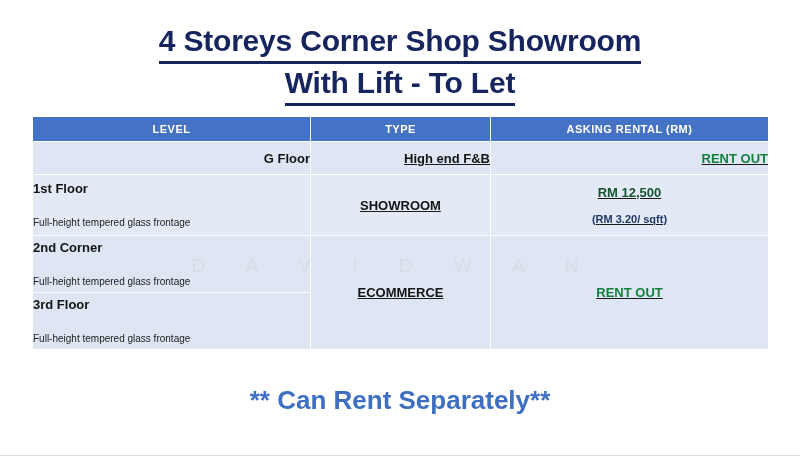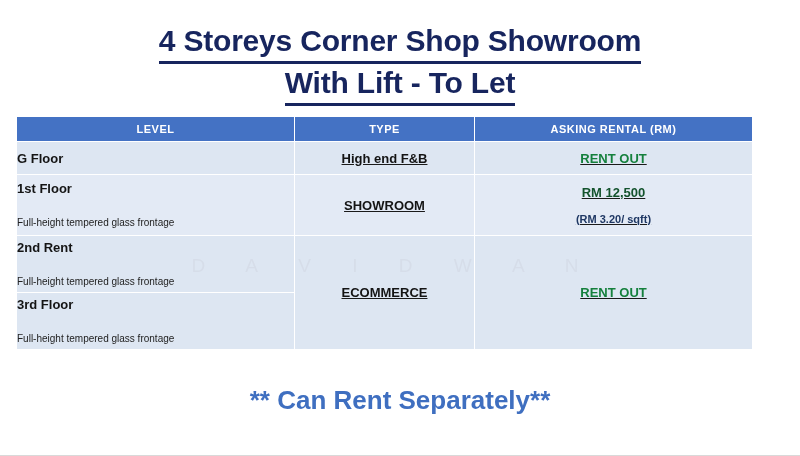--- a/index.html
+++ b/index.html
@@ -45,21 +45,21 @@
   }
   .title-line > span.u {
     display: inline-block;
     border-bottom: 3px solid #17255e;
     padding-bottom: 1px;
   }
 
   
   .table {
     position: absolute;
-    left: 16px;
+    left: 32px;
     top: 116px;
     width: 736px;
     border-collapse: collapse;
     table-layout: fixed;
   }
   .table td, .table th {
     padding: 0;
     margin: 0;
     vertical-align: middle;
     border: 1px solid #ffffff;
@@ -121,21 +121,21 @@
     line-height: 17px;
   }
   .rent-psf {
     font-size: 11px;
     font-weight: bold;
     color: #1f3864;
     line-height: 15px;
     margin-top: 11px;
   }
 
-  .row-gfloor td  { height: 32px; }
+  .row-gfloor td  { height: 32px; text-align: right; }
   .row-1st td     { height: 60px; }
   .row-2nd td     { height: 56px; }
   .row-3rd td     { height: 56px; }
 
   
   .watermark {
     position: absolute;
     left: 0;
     top: 255px;
     width: 788px;
@@ -211,21 +211,21 @@
           <div class="type-text">SHOWROOM</div>
         </td>
         <td class="cell-center">
           <div class="rent-amount">RM 12,500</div>
           <div class="rent-psf">(RM 3.20/ sqft)</div>
         </td>
       </tr>
 
       <tr class="row-2nd">
         <td class="cell-pad-left">
-          <div class="floor-name">2nd Rent</div>
+          <div class="floor-name">2nd Corner</div>
           <div class="floor-sub">Full-height tempered glass frontage</div>
         </td>
         <td class="cell-center" rowspan="2">
           <div class="type-text">ECOMMERCE</div>
         </td>
         <td class="cell-center" rowspan="2">
           <div class="rent-out">RENT OUT</div>
         </td>
       </tr>
 

